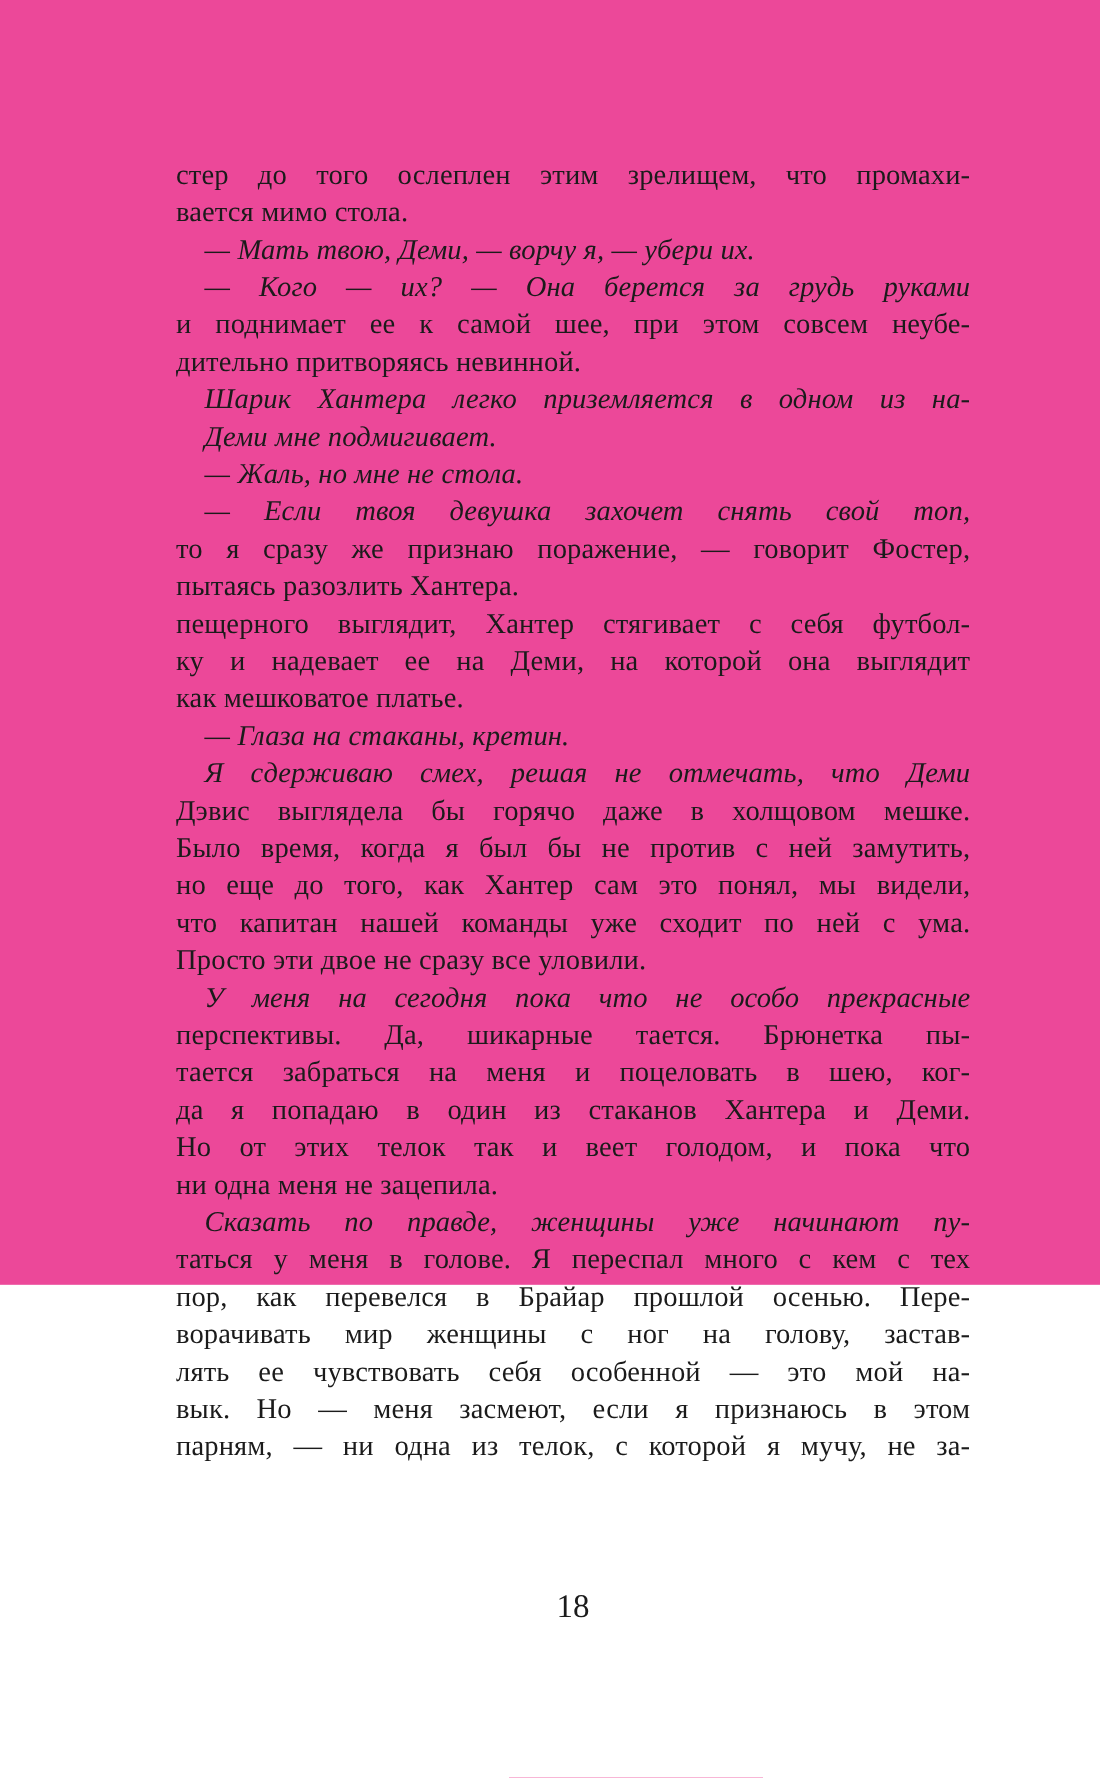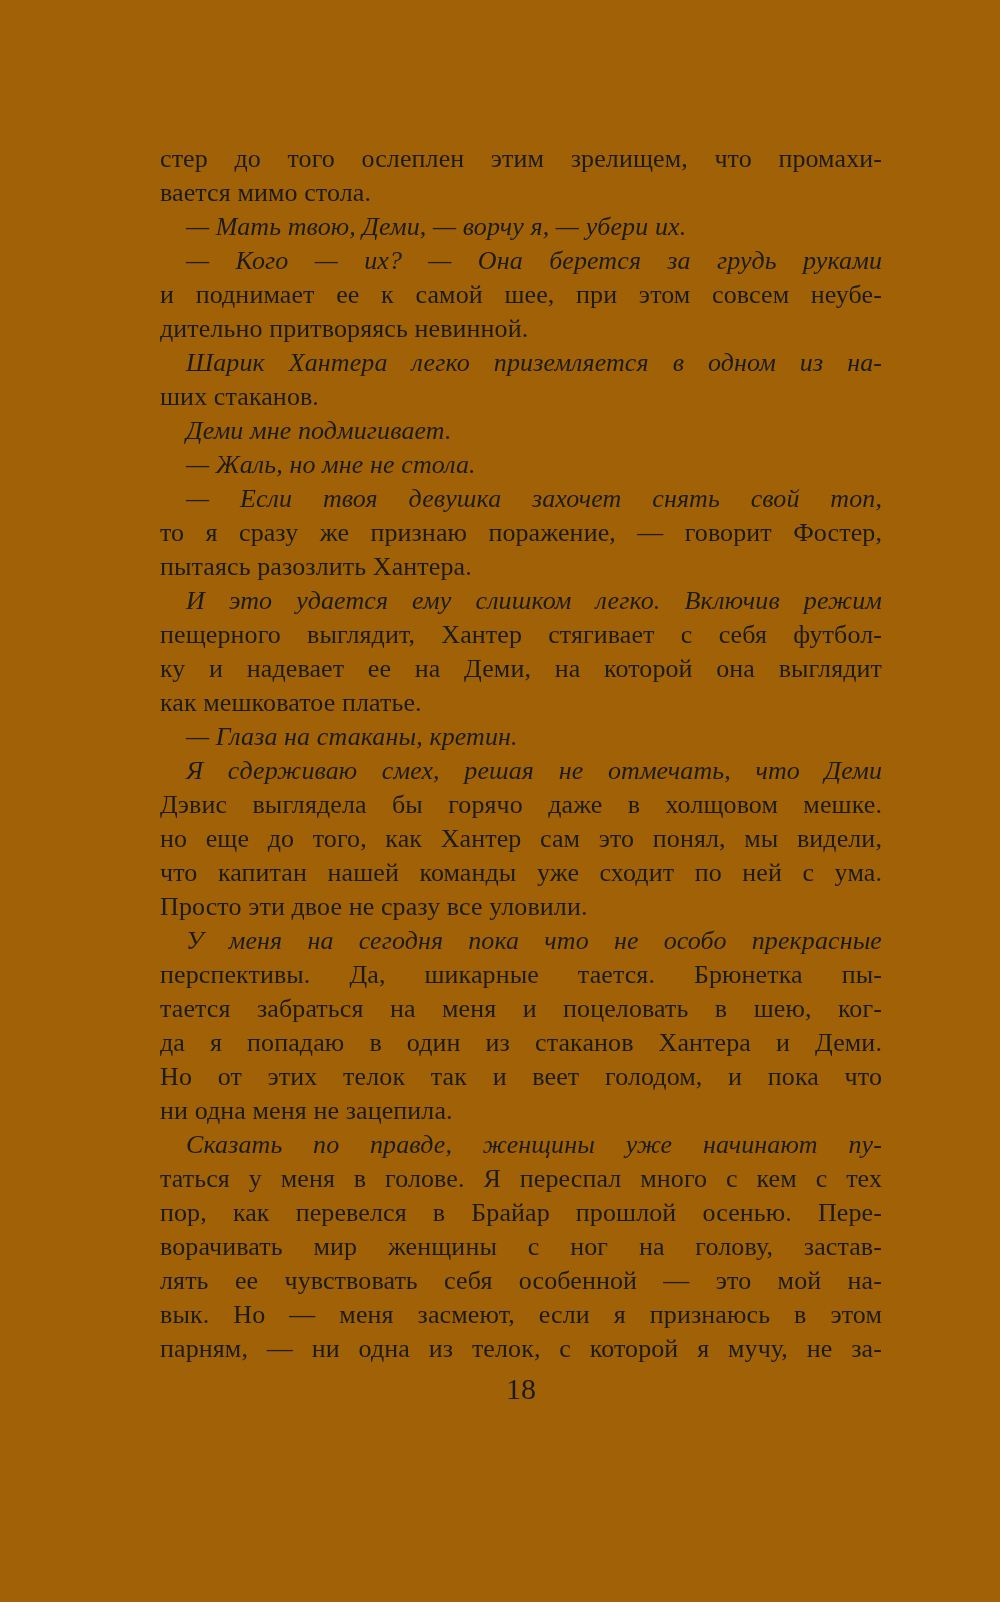--- a/index.html
+++ b/index.html
@@ -8,22 +8,22 @@
   }
   body {
     width: 1000px;
     height: 1616px;
     background: #ffffff;
     overflow: hidden;
   }
   .book-page {
     position: relative;
     width: 1000px;
-    height: 1602px;
-    background: #a16207;
+    height: 1168px;
+    background: #ec4899;
     font-family: "Liberation Serif", "DejaVu Serif", serif;
     color: #1b1b1b;
   }
   .text-block {
     position: absolute;
     left: 160px;
     top: 142px;
     width: 722px;
   }
   .text-line {
@@ -36,53 +36,52 @@
   .text-line.para-end {
     text-align-last: left;
   }
   .text-line.indent {
     text-indent: 26px;
     font-style: italic;
   }
   .folio {
     position: absolute;
     left: 160px;
-    top: 1372px;
+    top: 1444px;
     width: 722px;
     text-align: center;
     font-size: 30px;
     line-height: 34px;
     color: #1b1b1b;
   }
 </style>
 </head>
 <body>
 
 <div class="book-page">
   <main class="text-block">
       <div class="text-line">стер до того ослеплен этим зрелищем, что промахи-</div>
       <div class="text-line para-end">вается мимо стола.</div>
       <div class="text-line indent para-end">— Мать твою, Деми, — ворчу я, — убери их.</div>
       <div class="text-line indent">— Кого — их? — Она берется за грудь руками</div>
       <div class="text-line">и поднимает ее к самой шее, при этом совсем неубе-</div>
       <div class="text-line para-end">дительно притворяясь невинной.</div>
       <div class="text-line indent">Шарик Хантера легко приземляется в одном из на-</div>
-      <div class="text-line para-end">ших стаканов.</div>
       <div class="text-line indent para-end">Деми мне подмигивает.</div>
       <div class="text-line indent para-end">— Жаль, но мне не стола.</div>
       <div class="text-line indent">— Если твоя девушка захочет снять свой топ,</div>
       <div class="text-line">то я сразу же признаю поражение, — говорит Фостер,</div>
       <div class="text-line para-end">пытаясь разозлить Хантера.</div>
-      <div class="text-line indent">И это удается ему слишком легко. Включив режим</div>
       <div class="text-line">пещерного выглядит, Хантер стягивает с себя футбол-</div>
       <div class="text-line">ку и надевает ее на Деми, на которой она выглядит</div>
       <div class="text-line para-end">как мешковатое платье.</div>
       <div class="text-line indent para-end">— Глаза на стаканы, кретин.</div>
       <div class="text-line indent">Я сдерживаю смех, решая не отмечать, что Деми</div>
       <div class="text-line">Дэвис выглядела бы горячо даже в холщовом мешке.</div>
+      <div class="text-line">Было время, когда я был бы не против с ней замутить,</div>
       <div class="text-line">но еще до того, как Хантер сам это понял, мы видели,</div>
       <div class="text-line">что капитан нашей команды уже сходит по ней с ума.</div>
       <div class="text-line para-end">Просто эти двое не сразу все уловили.</div>
       <div class="text-line indent">У меня на сегодня пока что не особо прекрасные</div>
       <div class="text-line">перспективы. Да, шикарные тается. Брюнетка пы-</div>
       <div class="text-line">тается забраться на меня и поцеловать в шею, ког-</div>
       <div class="text-line">да я попадаю в один из стаканов Хантера и Деми.</div>
       <div class="text-line">Но от этих телок так и веет голодом, и пока что</div>
       <div class="text-line para-end">ни одна меня не зацепила.</div>
       <div class="text-line indent">Сказать по правде, женщины уже начинают пу-</div>

